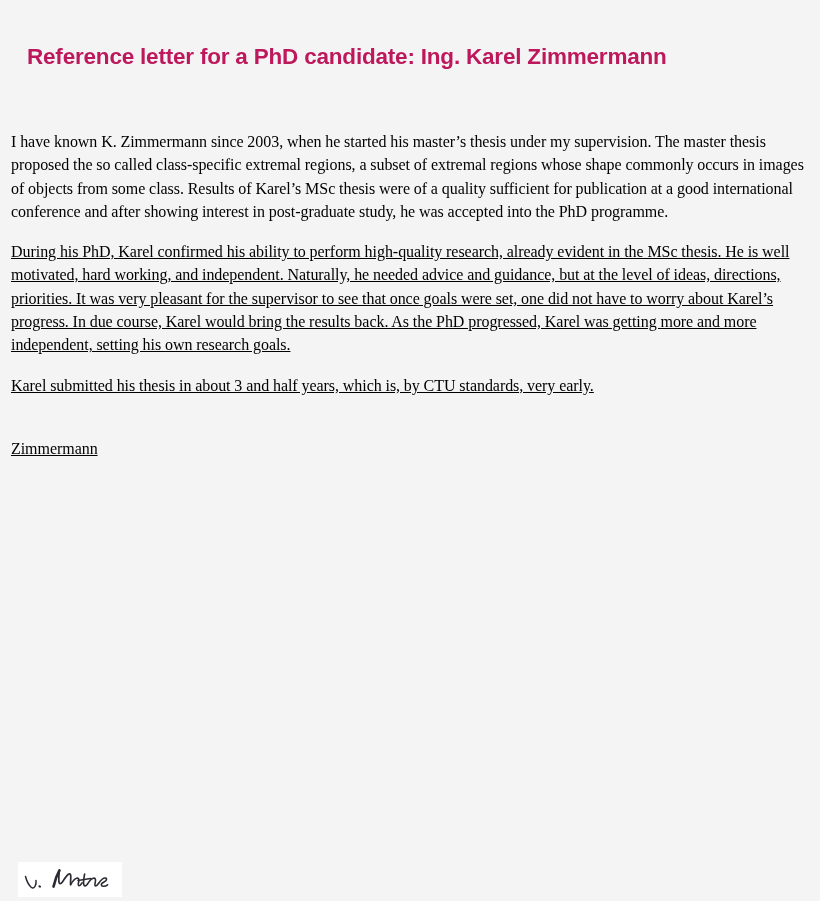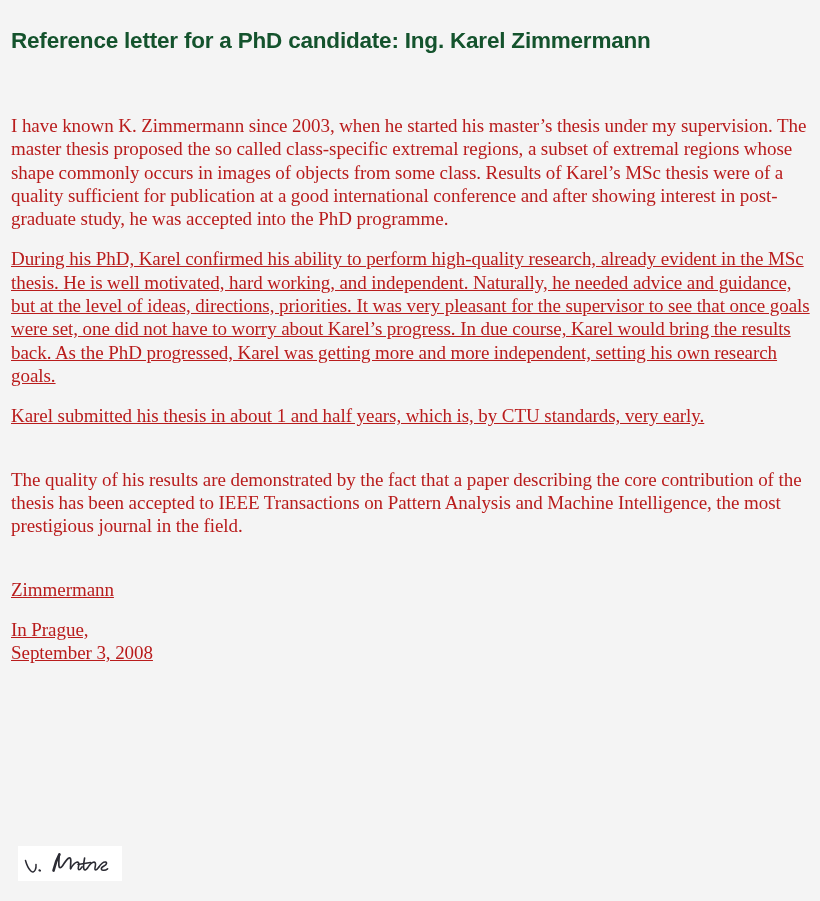--- a/index.html
+++ b/index.html
@@ -24,36 +24,36 @@
     padding: 0 10px 0 11px;
     background: #f4f4f4;
   }
 
   .doc-title {
     font-family: "Liberation Sans", "DejaVu Sans", sans-serif;
     font-weight: bold;
     font-size: 22.5px;
     line-height: 28px;
     letter-spacing: -0.2px;
-    color: #14532d;
-    margin: 0;
+    color: #be185d;
+    margin: 16px;
     padding-top: 27px;
     white-space: nowrap;
   }
 
   .body-block {
     margin-top: 59px;
   }
 
   p.para {
     margin: 0;
-    font-size: 19px;
+    font-size: 16px;
     line-height: 23.3px;
     text-align: left;
-    color: #b91c1c;
+    color: #000000;
     letter-spacing: -0.05px;
     word-spacing: -0.1px;
   }
 
   
   p.gap-1 { margin-top: 17px; text-decoration: underline; }
   p.gap-2 { margin-top: 40px; }
 
   .sig-block {
     margin-top: 17px;
@@ -85,32 +85,30 @@
 <div class="page">
 
   <h1 class="doc-title">Reference letter for a PhD candidate: Ing. Karel Zimmermann</h1>
 
   <div class="body-block">
 
     <p class="para">I have known K. Zimmermann since 2003, when he started his master’s thesis under my supervision. The master thesis proposed the so called class-specific extremal regions, a subset of extremal regions whose shape commonly occurs in images of objects from some class. Results of Karel’s MSc thesis were of a quality sufficient for publication at a good international conference and after showing interest in post-graduate study, he was accepted into the PhD programme.</p>
 
     <p class="para gap-1">During his PhD, Karel confirmed his ability to perform high-quality research, already evident in the MSc thesis. He is well motivated, hard working, and independent. Naturally, he needed advice and guidance, but at the level of ideas, directions, priorities. It was very pleasant for the supervisor to see that once goals were set, one did not have to worry about Karel’s progress. In due course, Karel would bring the results back. As the PhD progressed, Karel was getting more and more independent, setting his own research goals.</p>
 
-    <p class="para gap-1">Karel submitted his thesis in about 1 and half years, which is, by CTU standards, very early.</p>
+    <p class="para gap-1">Karel submitted his thesis in about 3 and half years, which is, by CTU standards, very early.</p>
 
-    <p class="para gap-2">The quality of his results are demonstrated by the fact that a paper describing the core contribution of the thesis has been accepted to IEEE Transactions on Pattern Analysis and Machine Intelligence, the most prestigious journal in the field.</p>
 
 
 
   </div>
 
   <div class="sig-block">
     <p class="para gap-1"><br><span>Zimmermann</span></p>
 
-    <p class="para gap-1"><span>In Prague,</span><br><span>September 3, 2008</span></p>
   </div>
 
   <div class="signature-wrap" title="J. Matas">
     <svg viewBox="0 0 104 35" xmlns="http://www.w3.org/2000/svg" aria-label="J. Matas signature">
 
       <path class="sig-ink" stroke-width="1.5" d="M7.5 14.5 C8.6 18.6 10.3 22.4 12.6 24.8 C14.3 26.6 16.1 26.2 17.2 24.0 C18.0 22.4 18.2 20.2 18.0 18.4"></path>
 
       <path class="sig-ink" stroke-width="2.1" d="M21.4 24.3 L22.0 24.6"></path>
 
       <path class="sig-ink" stroke-width="2.6" d="M35.5 24.6 C36.8 19.0 38.8 13.1 41.4 8.4"></path>

